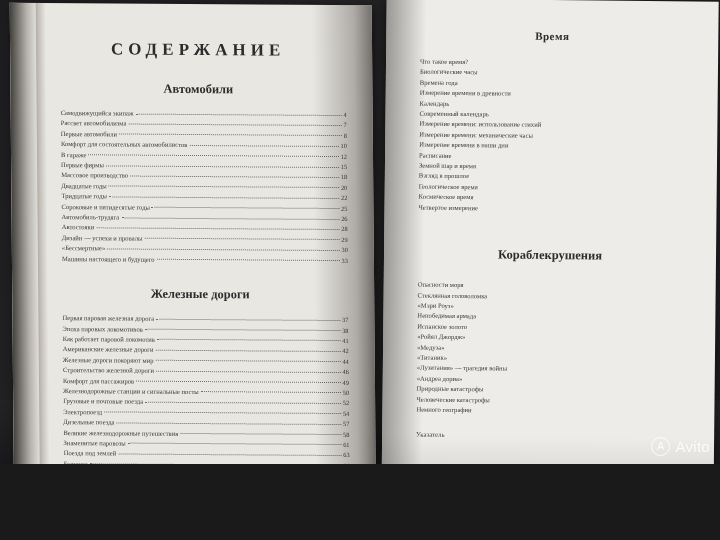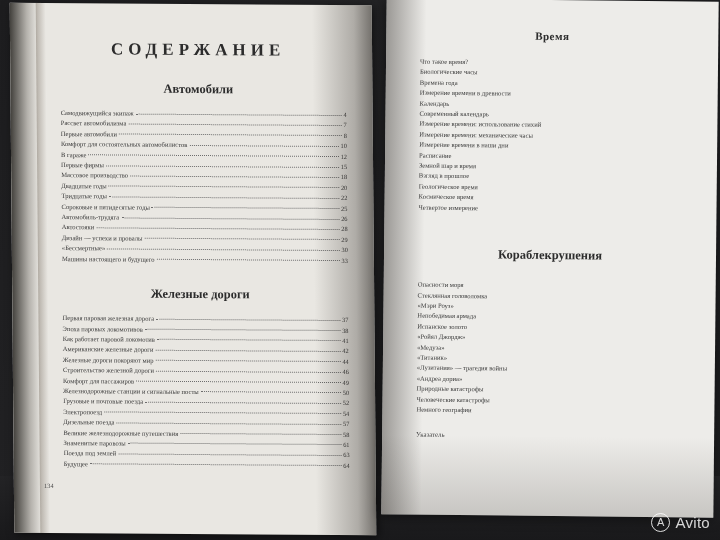--- a/index.html
+++ b/index.html
@@ -3,21 +3,21 @@
 <meta charset="utf-8">
 <style>
   html, body {
     margin: 0;
     padding: 0;
     background: #1a1a1a;
   }
   #page {
     position: relative;
     width: 720px;
-    height: 540px;
+    height: 464px;
     overflow: hidden;
     background: #0369a1;
     font-family: "Liberation Serif", serif;
   }
 
   
   .backdrop {
     position: absolute;
     inset: 0;
     background: linear-gradient(110deg, #1d1d1f 0%, #242426 40%, #1b1b1d 100%);

